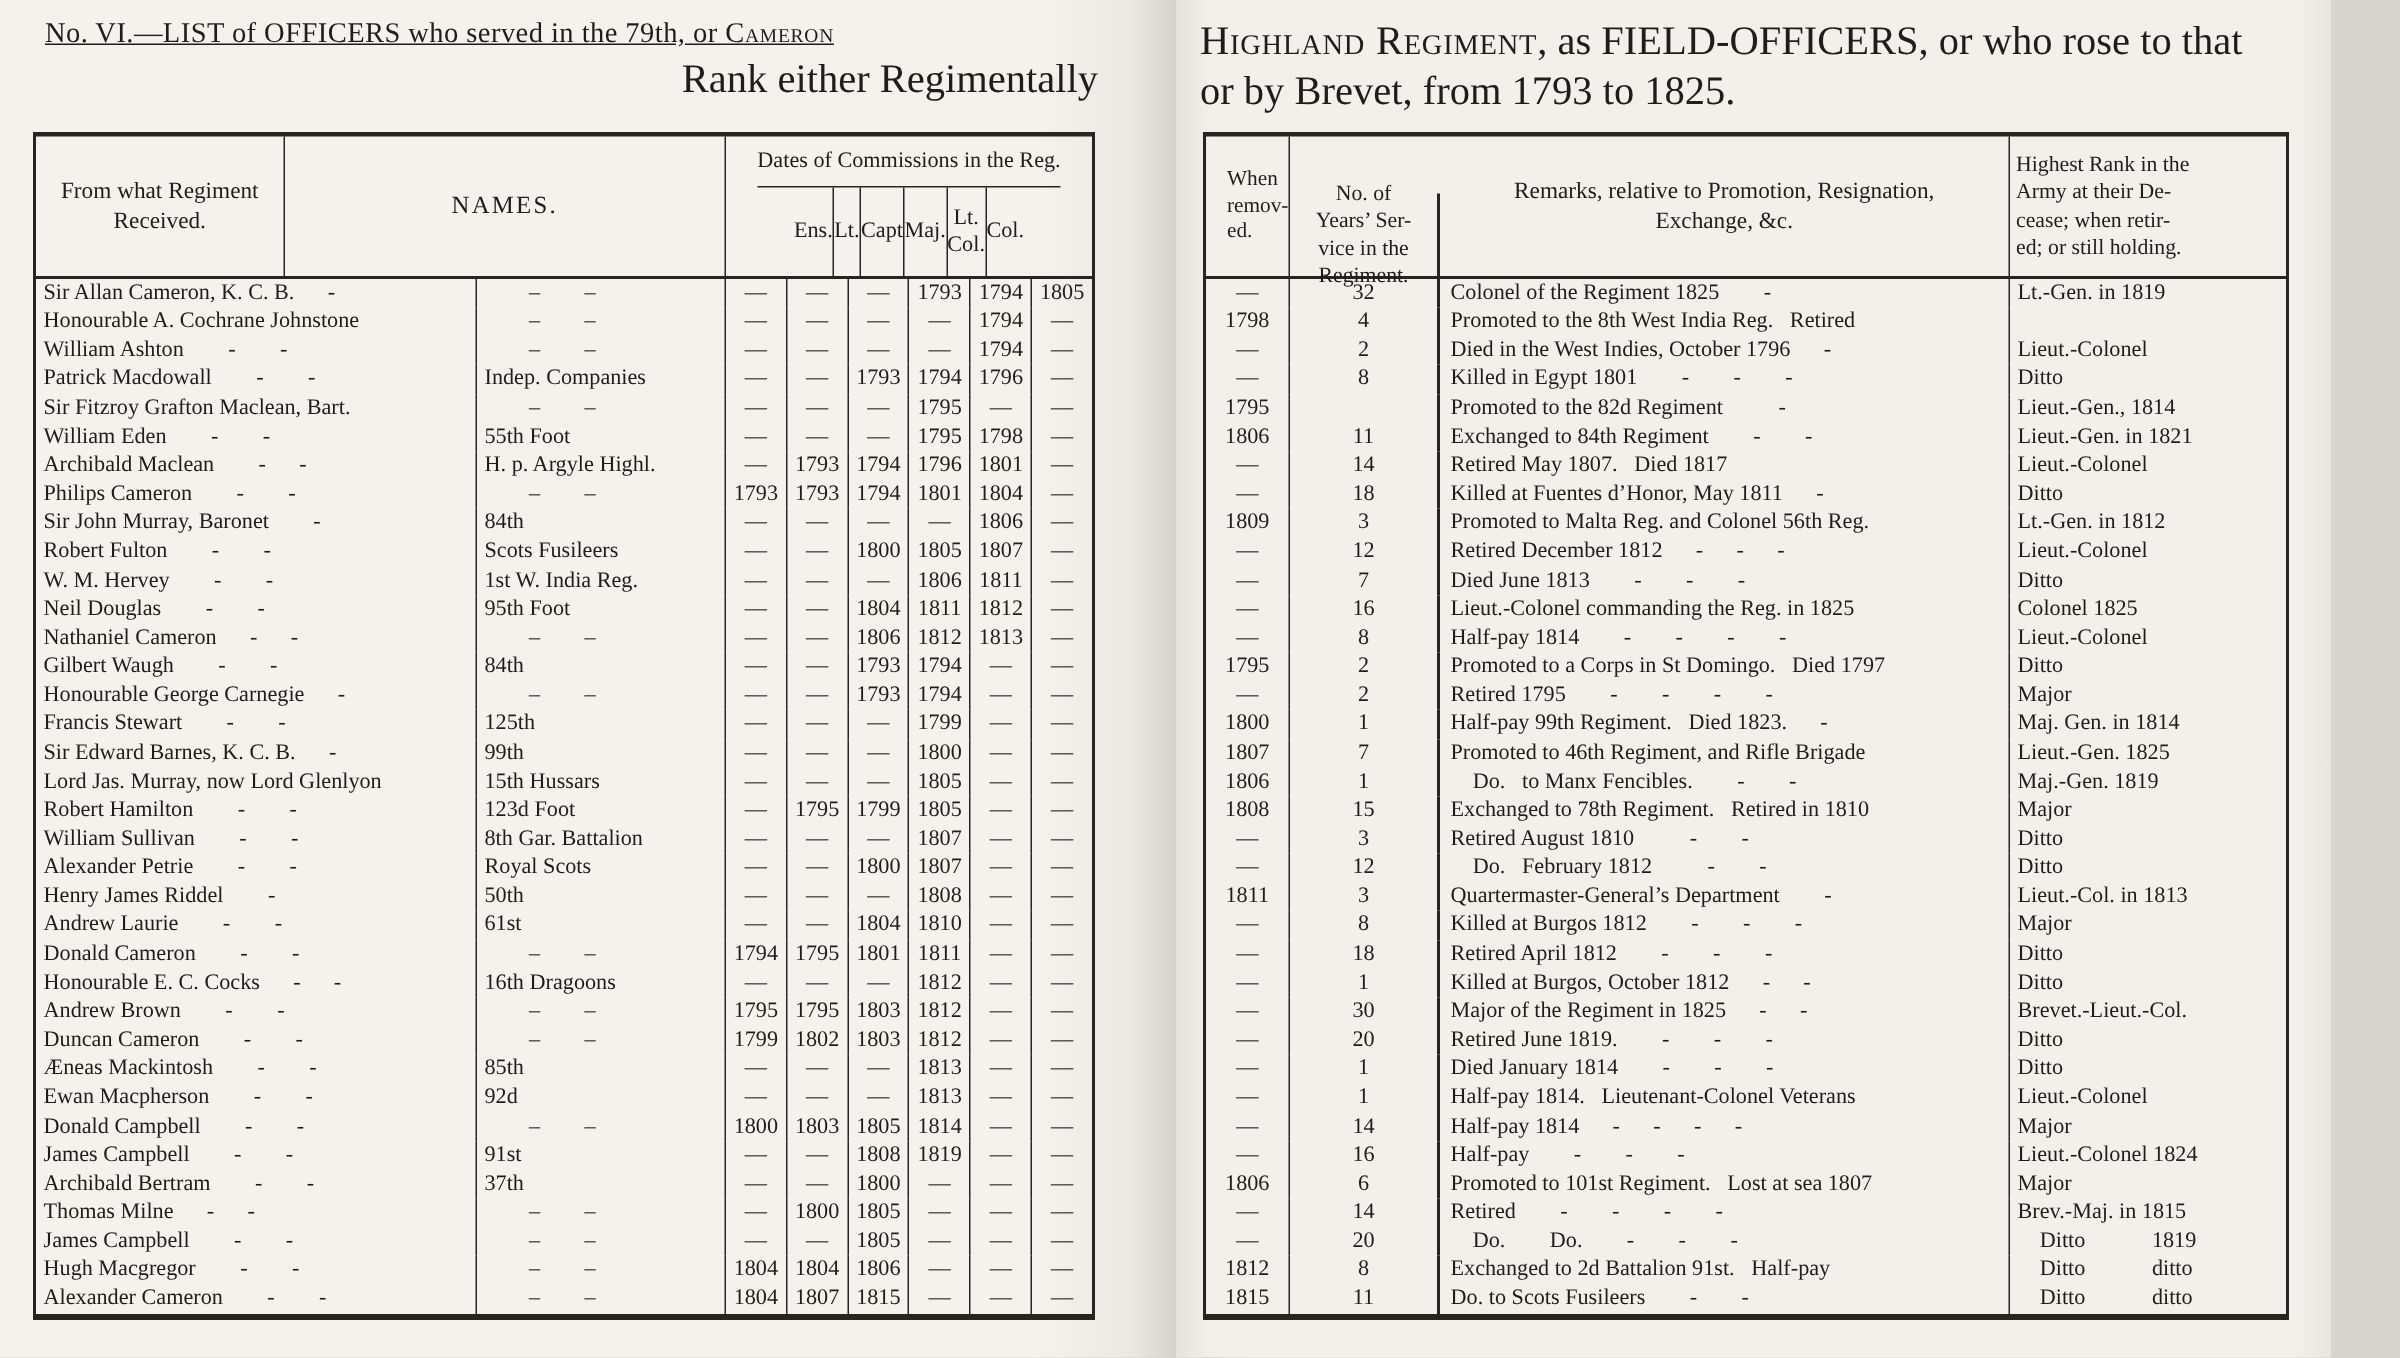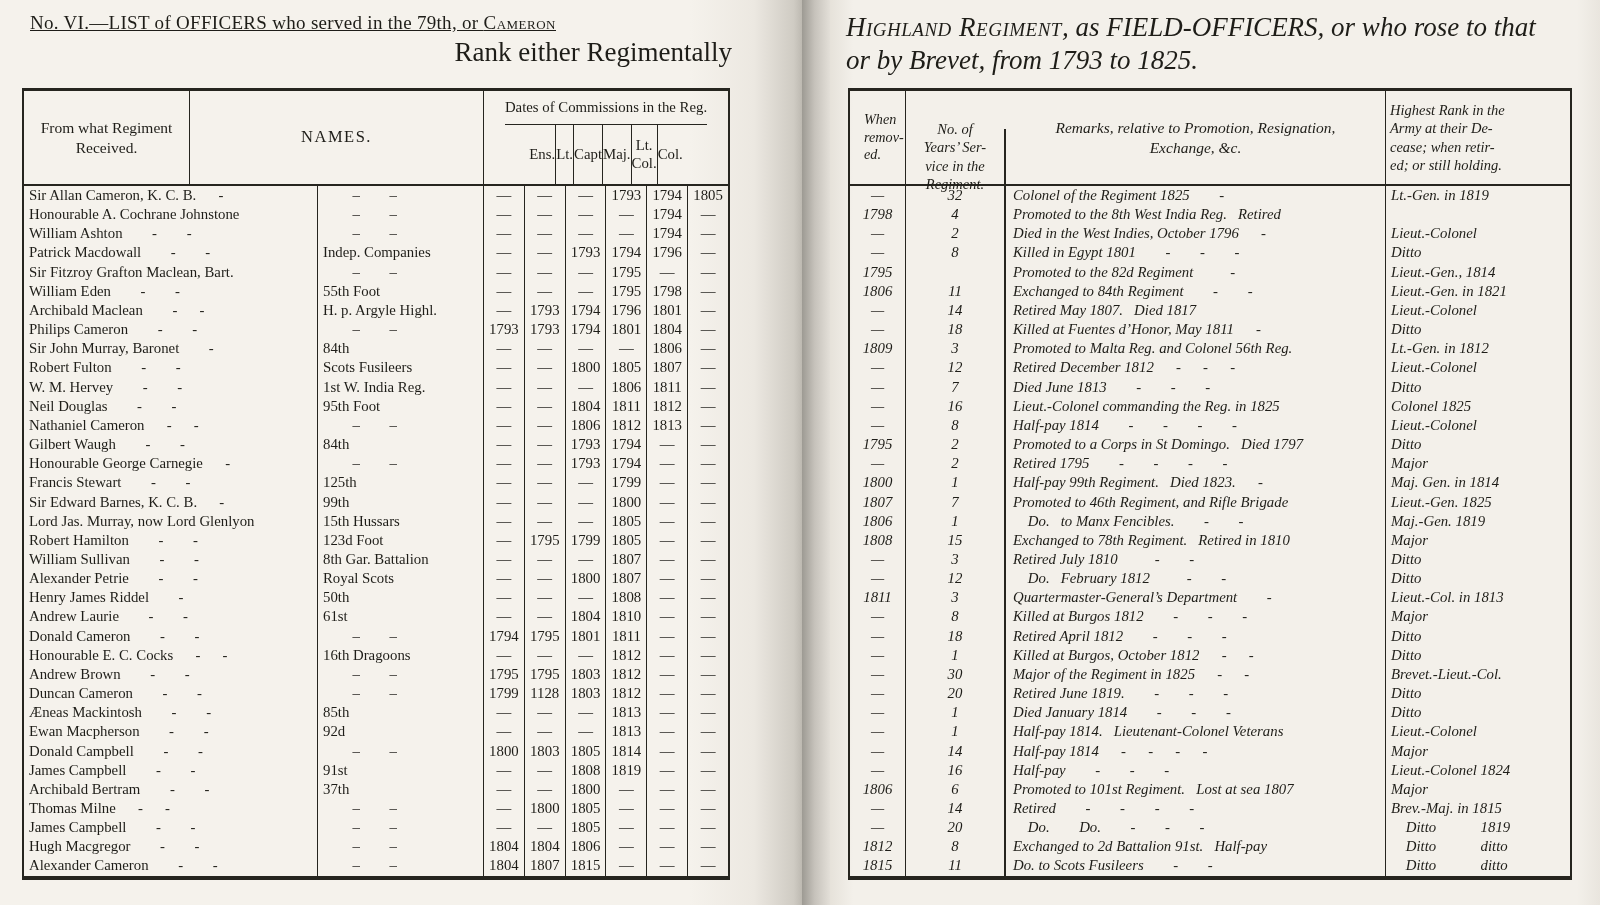--- a/index.html
+++ b/index.html
@@ -8,23 +8,22 @@
     background:#d8d4cc;
     font-family:"Liberation Serif","DejaVu Serif",serif;
     color:#1e1d18;
   }
   .page { position:absolute; top:0; height:905px; }
   .page-left {
     left:0; width:802px;
     background:linear-gradient(to right,#f5f2ec 0%,#f5f2ec 86%,#ece8e1 94%,#cfcbc3 99%,#bdb9b1 100%);
   }
   .page-right {
-    left:830px; width:770px;
+    left:784px; width:770px;
     background:linear-gradient(to right,#e6e2da 0%,#f3f0ea 3%,#f3f0ea 97%,#e9e5de 100%);
-    font-style:italic;
   }
   .gutter {
     position:absolute; left:802px; top:0; width:28px; height:905px;
     background:linear-gradient(to right,#9d9a93 0%,#c6c2bb 45%,#e3dfd8 100%);
   }
 
   
   .ltitle { position:absolute; left:30px; top:12px; width:706px; }
   .ltitle .l1 { font-size:19px; letter-spacing:.3px; white-space:nowrap;text-decoration:underline; }
   .ltitle .l2 { font-size:27px; text-align:right; margin-top:3px; padding-right:4px; }
@@ -365,21 +364,21 @@
           <div class="bcell lc-date">1795</div>
           <div class="bcell lc-date">1803</div>
           <div class="bcell lc-date">1812</div>
           <div class="bcell lc-date">—</div>
           <div class="bcell lc-date">—</div>
         </div>
         <div class="trow">
           <div class="bcell lc-name">Duncan Cameron        -        -</div>
           <div class="bcell lc-reg">        –        –</div>
           <div class="bcell lc-date">1799</div>
-          <div class="bcell lc-date">1128</div>
+          <div class="bcell lc-date">1802</div>
           <div class="bcell lc-date">1803</div>
           <div class="bcell lc-date">1812</div>
           <div class="bcell lc-date">—</div>
           <div class="bcell lc-date">—</div>
         </div>
         <div class="trow">
           <div class="bcell lc-name">Æneas Mackintosh        -        -</div>
           <div class="bcell lc-reg">85th</div>
           <div class="bcell lc-date">—</div>
           <div class="bcell lc-date">—</div>
@@ -607,21 +606,21 @@
         </div>
         <div class="trow">
           <div class="bcell rc-when">1808</div>
           <div class="bcell rc-years">15</div>
           <div class="bcell rc-remark">Exchanged to 78th Regiment.   Retired in 1810</div>
           <div class="bcell rc-rank">Major</div>
         </div>
         <div class="trow">
           <div class="bcell rc-when">—</div>
           <div class="bcell rc-years">3</div>
-          <div class="bcell rc-remark">Retired July 1810          -        -</div>
+          <div class="bcell rc-remark">Retired August 1810          -        -</div>
           <div class="bcell rc-rank">Ditto</div>
         </div>
         <div class="trow">
           <div class="bcell rc-when">—</div>
           <div class="bcell rc-years">12</div>
           <div class="bcell rc-remark">    Do.   February 1812          -        -</div>
           <div class="bcell rc-rank">Ditto</div>
         </div>
         <div class="trow">
           <div class="bcell rc-when">1811</div>

